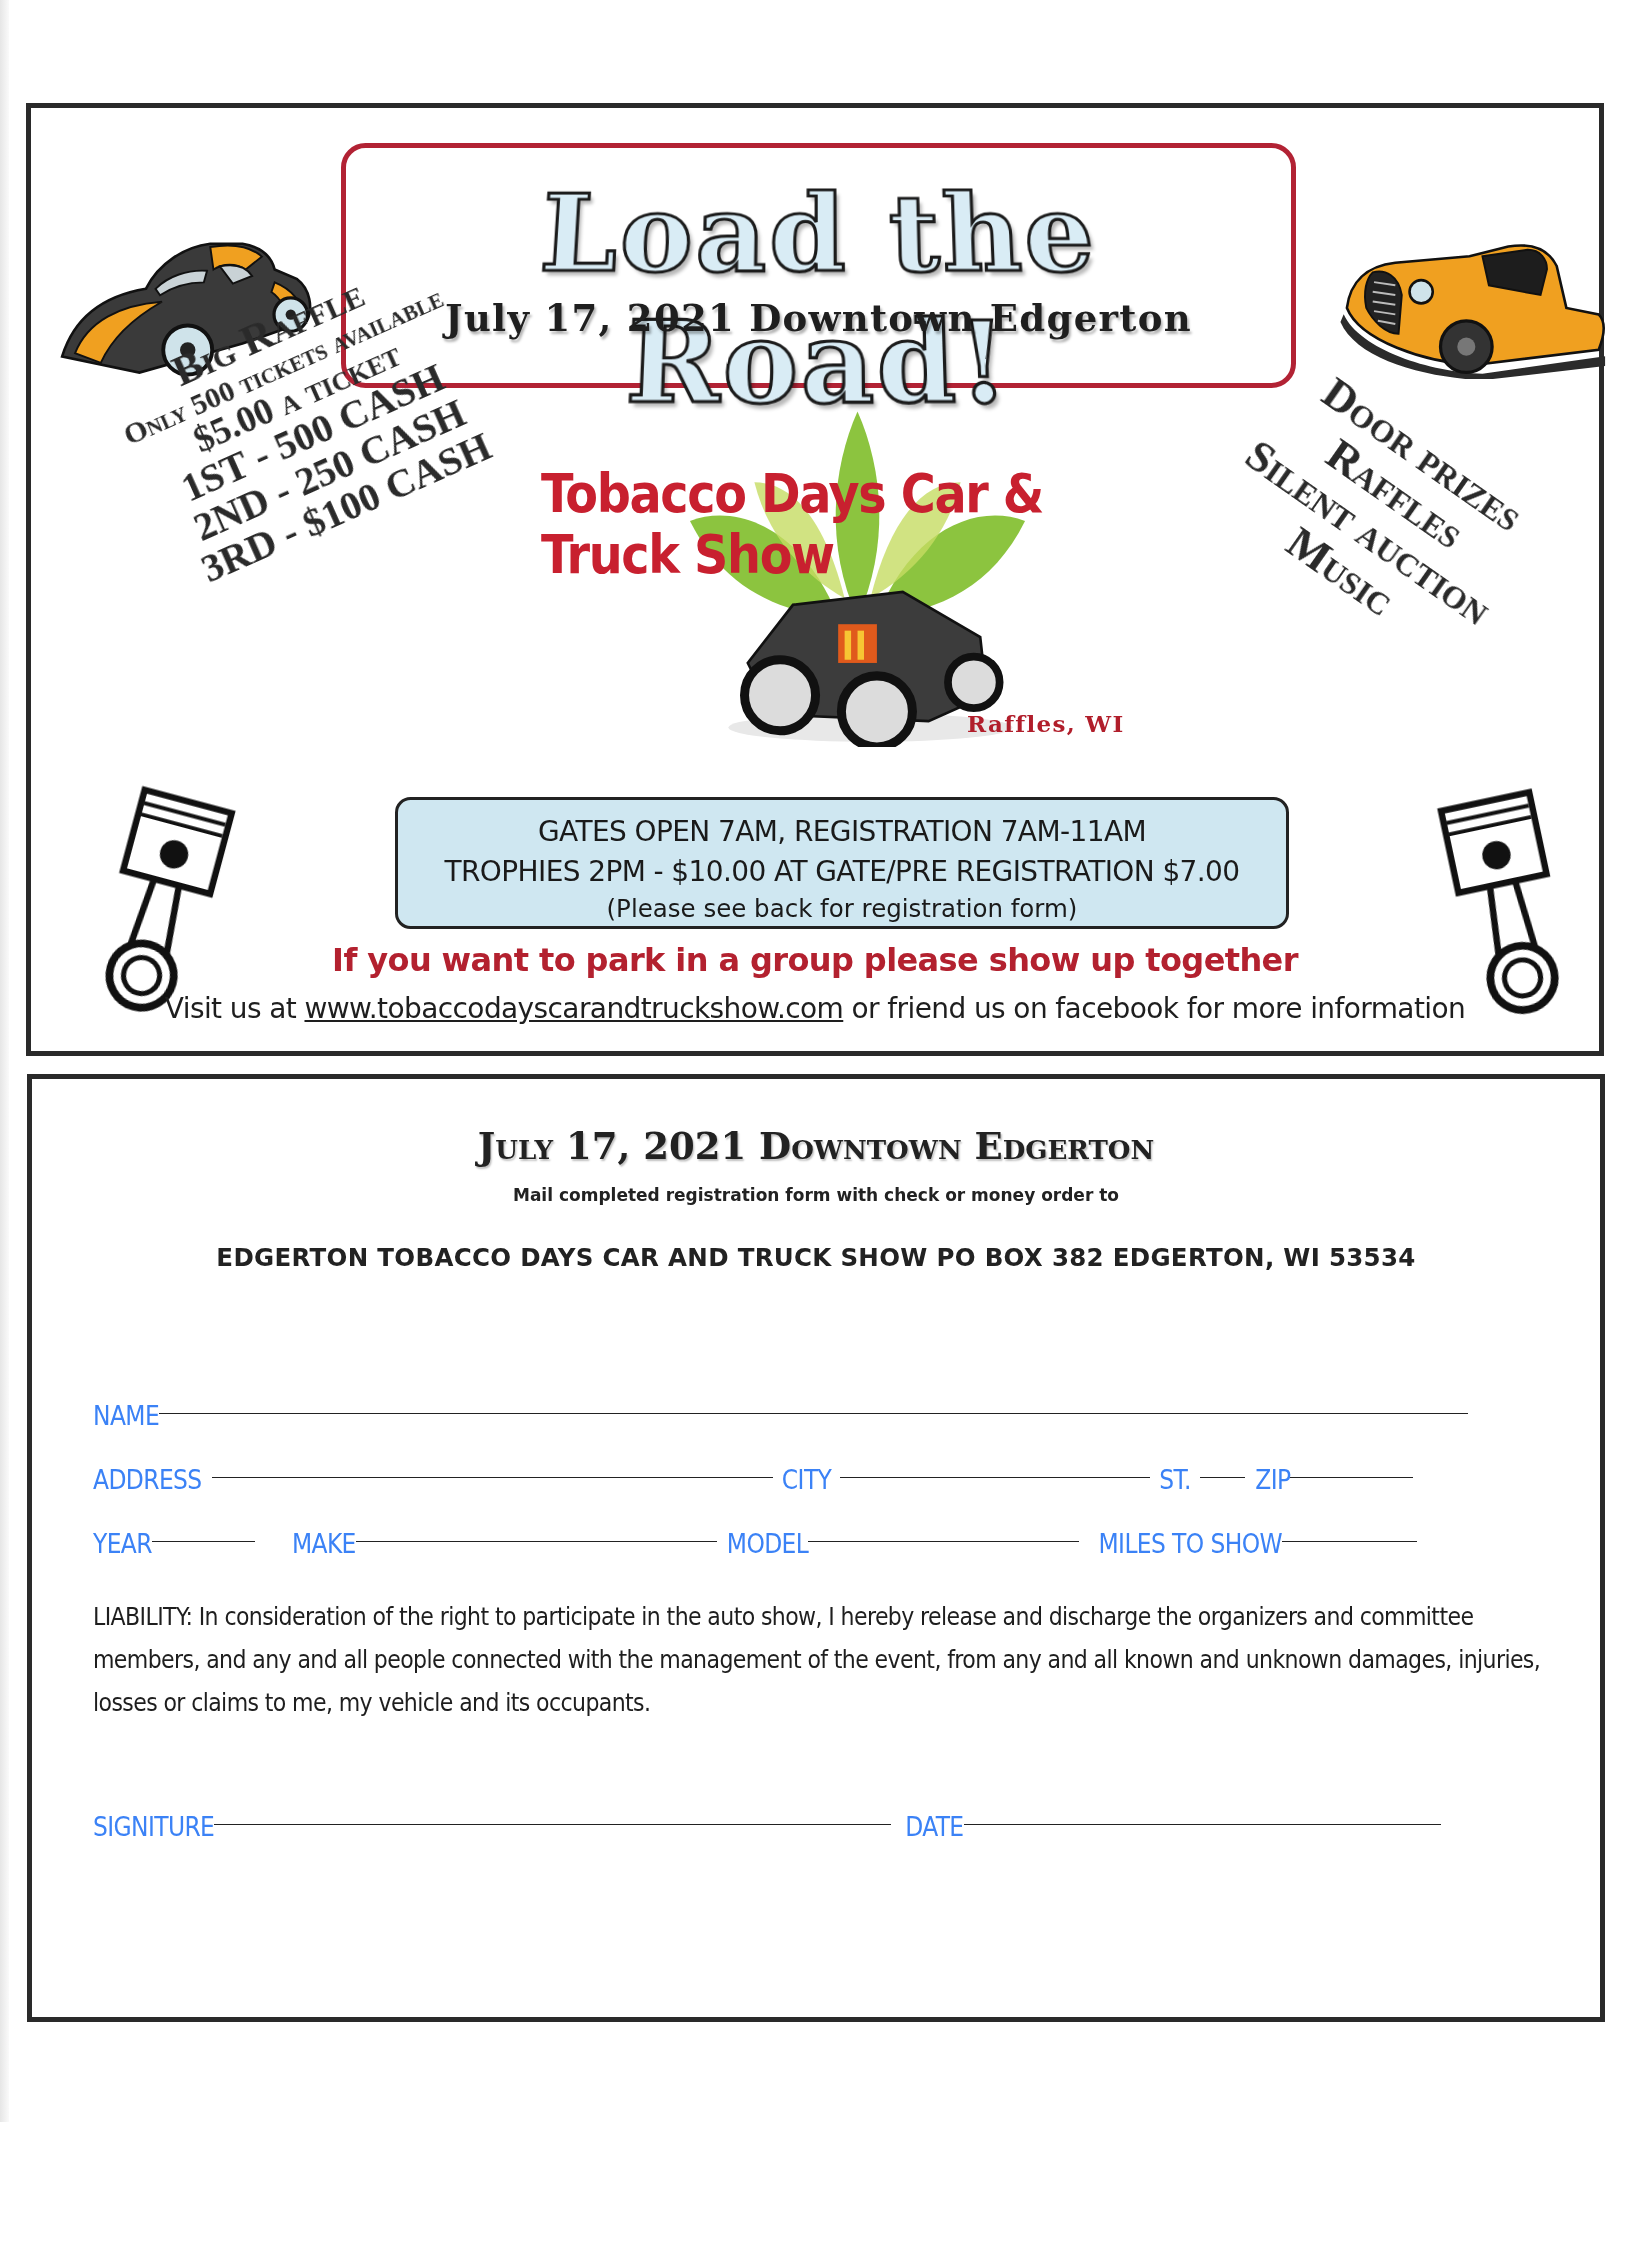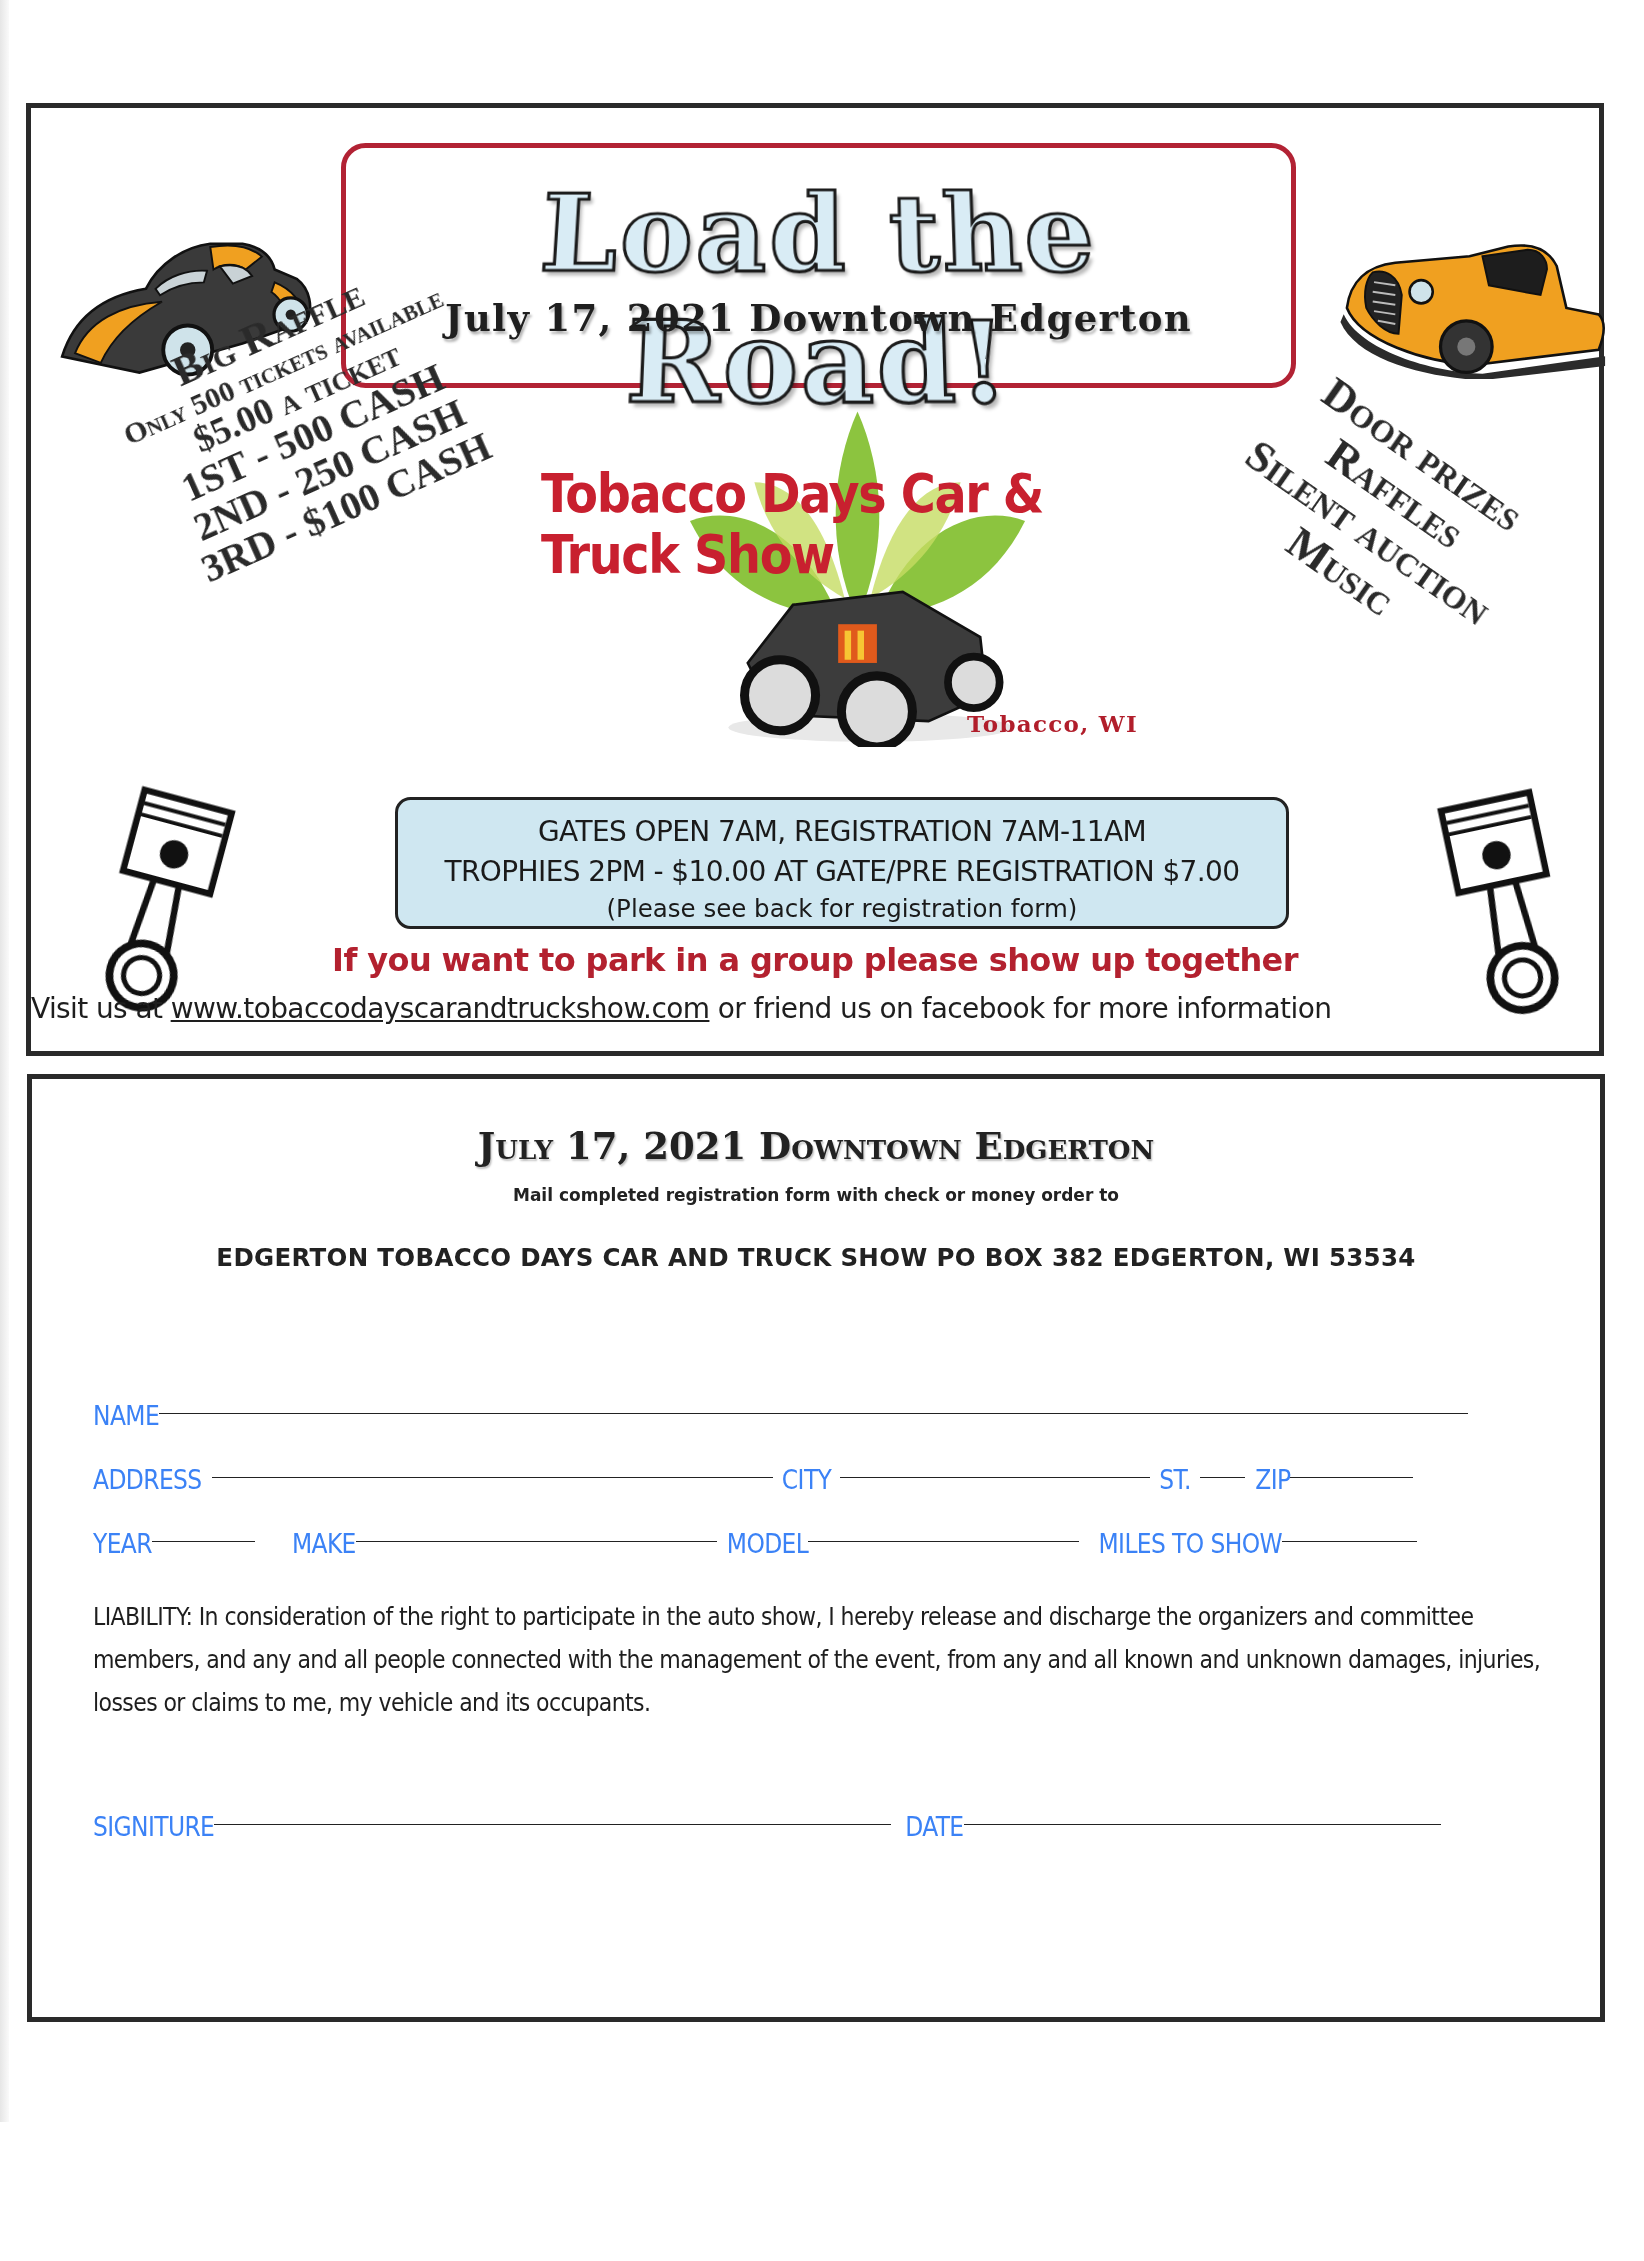--- a/index.html
+++ b/index.html
@@ -34,21 +34,21 @@
   .logo{position:absolute;left:510px;top:297px;width:651px;height:361px;}
   .logo-title{position:absolute;left:0;right:0;top:58px;text-align:left;font-family:"DejaVu Sans Condensed","DejaVu Sans",sans-serif;font-size:53px;font-weight:bold;color:#c8202f;letter-spacing:-1.3px;transform:rotate(0deg);}
   .logo-city{position:absolute;left:426px;top:305px;font-family:"DejaVu Serif",serif;font-weight:bold;font-size:23px;color:#b11e2b;letter-spacing:1.3px;}
 
   
   .info-box{position:absolute;left:364px;top:689px;width:894px;height:132px;border:3.2px solid #222;border-radius:15.5px;background:#cfe7f1;box-sizing:border-box;text-align:center;font-family:"DejaVu Sans",sans-serif;color:#1a1a1a;}
   .info-box .l1,.info-box .l2{font-size:28px;line-height:40px;letter-spacing:-0.6px;}
   .info-box .l1{margin-top:11.6px;}
   .info-box .l3{font-size:24.5px;line-height:34px;}
   .park{position:absolute;left:0;right:0;top:833px;text-align:center;font-size:32px;font-weight:bold;color:#b3212f;font-family:"DejaVu Sans",sans-serif;letter-spacing:-0.6px;}
-  .visit{position:absolute;left:0;right:0;top:884px;text-align:left;font-size:28px;color:#1e1e1e;font-family:"DejaVu Sans",sans-serif;letter-spacing:-0.6px;}
+  .visit{position:absolute;left:0;right:0;top:884px;text-align:center;font-size:28px;color:#1e1e1e;font-family:"DejaVu Sans",sans-serif;letter-spacing:-0.6px;}
   .visit a{color:#1e1e1e;text-decoration:underline;}
 
   .piston{position:absolute;}
   #piston-left{left:58px;top:684px;width:148px;height:232px;}
   #piston-right{left:1406px;top:684px;width:148px;height:232px;}
 
   
   .f-title{position:absolute;left:0;right:0;top:45px;text-align:center;font-family:"DejaVu Serif",serif;font-weight:bold;font-size:37px;color:#222;text-shadow:1.3px 1.9px 1.9px rgba(0,0,0,0.25);}
   .f-mail{position:absolute;left:0;right:0;top:106px;text-align:center;font-size:17px;font-weight:bold;color:#222;font-family:"DejaVu Sans",sans-serif;}
   .f-addr{position:absolute;left:0;right:0;top:164px;text-align:center;font-size:24.5px;font-weight:bold;color:#222;font-family:"DejaVu Sans",sans-serif;letter-spacing:0.3px;}
@@ -124,21 +124,21 @@
     <svg style="position:absolute;left:168px;top:161px;" width="310" height="181" viewBox="0 0 480 280">
       <ellipse cx="250" cy="250" rx="220" ry="22" fill="#e8e8e8"></ellipse>
       <path d="M60 150 L130 60 L300 40 L420 110 L430 200 L340 240 L100 230 Z" fill="#3c3c3c" stroke="#111" stroke-width="4"></path>
       <rect x="200" y="90" width="60" height="60" fill="#e05a1c"></rect>
       <rect x="210" y="100" width="10" height="45" fill="#f7c533"></rect>
       <rect x="230" y="100" width="10" height="45" fill="#f7c533"></rect>
       <circle cx="110" cy="200" r="55" fill="#dcdcdc" stroke="#111" stroke-width="14"></circle>
       <circle cx="260" cy="225" r="55" fill="#dcdcdc" stroke="#111" stroke-width="14"></circle>
       <circle cx="410" cy="180" r="40" fill="#dcdcdc" stroke="#111" stroke-width="12"></circle>
     </svg>
-    <div class="logo-city">Tobacco, WI</div>
+    <div class="logo-city">Raffles, WI</div>
   </div>
 
   <div class="amen">
     <div>Door prizes</div>
     <div>Raffles</div>
     <div>Silent auction</div>
     <div>Music</div>
   </div>
 
   <svg id="piston-left" class="piston" viewBox="0 0 230 360" style="transform:rotate(15deg);">

